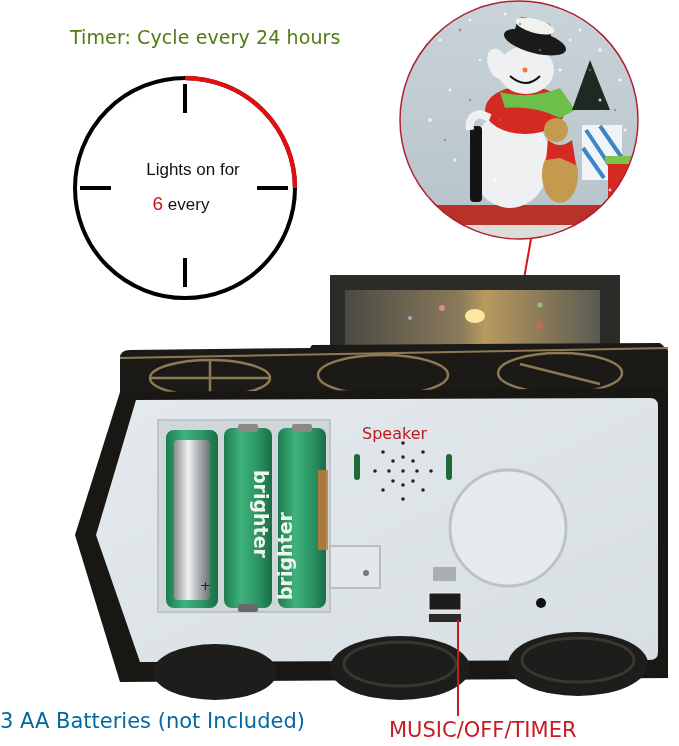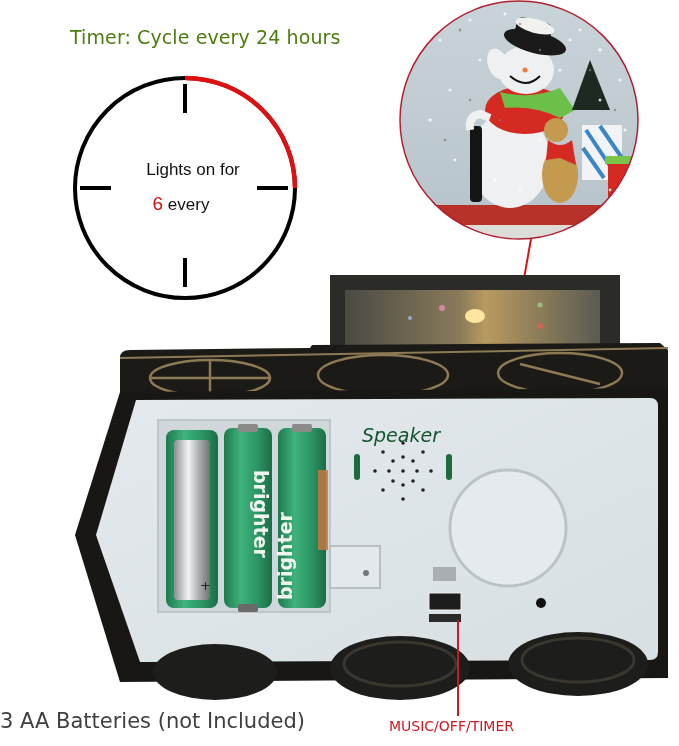--- a/index.html
+++ b/index.html
@@ -3,23 +3,23 @@
 <meta charset="utf-8">
 <style>
   html,body{margin:0;padding:0;background:#ffffff;}
   body{width:679px;height:746px;position:relative;overflow:hidden;font-family:"DejaVu Sans",sans-serif;}
   .abs{position:absolute;}
   .timer-title{left:54px;top:26px;font-size:19px;color:#4d7c0f;white-space:nowrap;letter-spacing:0.1px;margin-left:16px;}
   .clock-text{font-family:"Liberation Sans",sans-serif;font-size:17px;color:#111;text-align:center;white-space:nowrap;}
   .clock-line1{left:108px;top:160px;width:170px;}
   .clock-line2{left:96px;top:193px;width:170px;}
   .red-num{color:#cc1111;font-size:19px;}
-  .speaker-label{left:362px;top:424px;font-size:19px;color:#14532d;white-space:nowrap;font-style:italic;}
-  .bat-label{left:0px;top:709px;font-size:21px;color:#404040;white-space:nowrap;}
-  .switch-label{left:389px;top:718px;font-size:14px;color:#c81a22;white-space:nowrap;}
+  .speaker-label{left:362px;top:424px;font-size:16px;color:#b91c1c;white-space:nowrap;}
+  .bat-label{left:0px;top:709px;font-size:21px;color:#0369a1;white-space:nowrap;}
+  .switch-label{left:389px;top:718px;font-size:21px;color:#c81a22;white-space:nowrap;}
   svg{display:block;}
 </style>
 </head>
 <body>
 
 <div class="abs timer-title">Timer: Cycle every 24 hours</div>
 
 <svg class="abs" style="left:0;top:0" width="679" height="746">
 
   <g>

